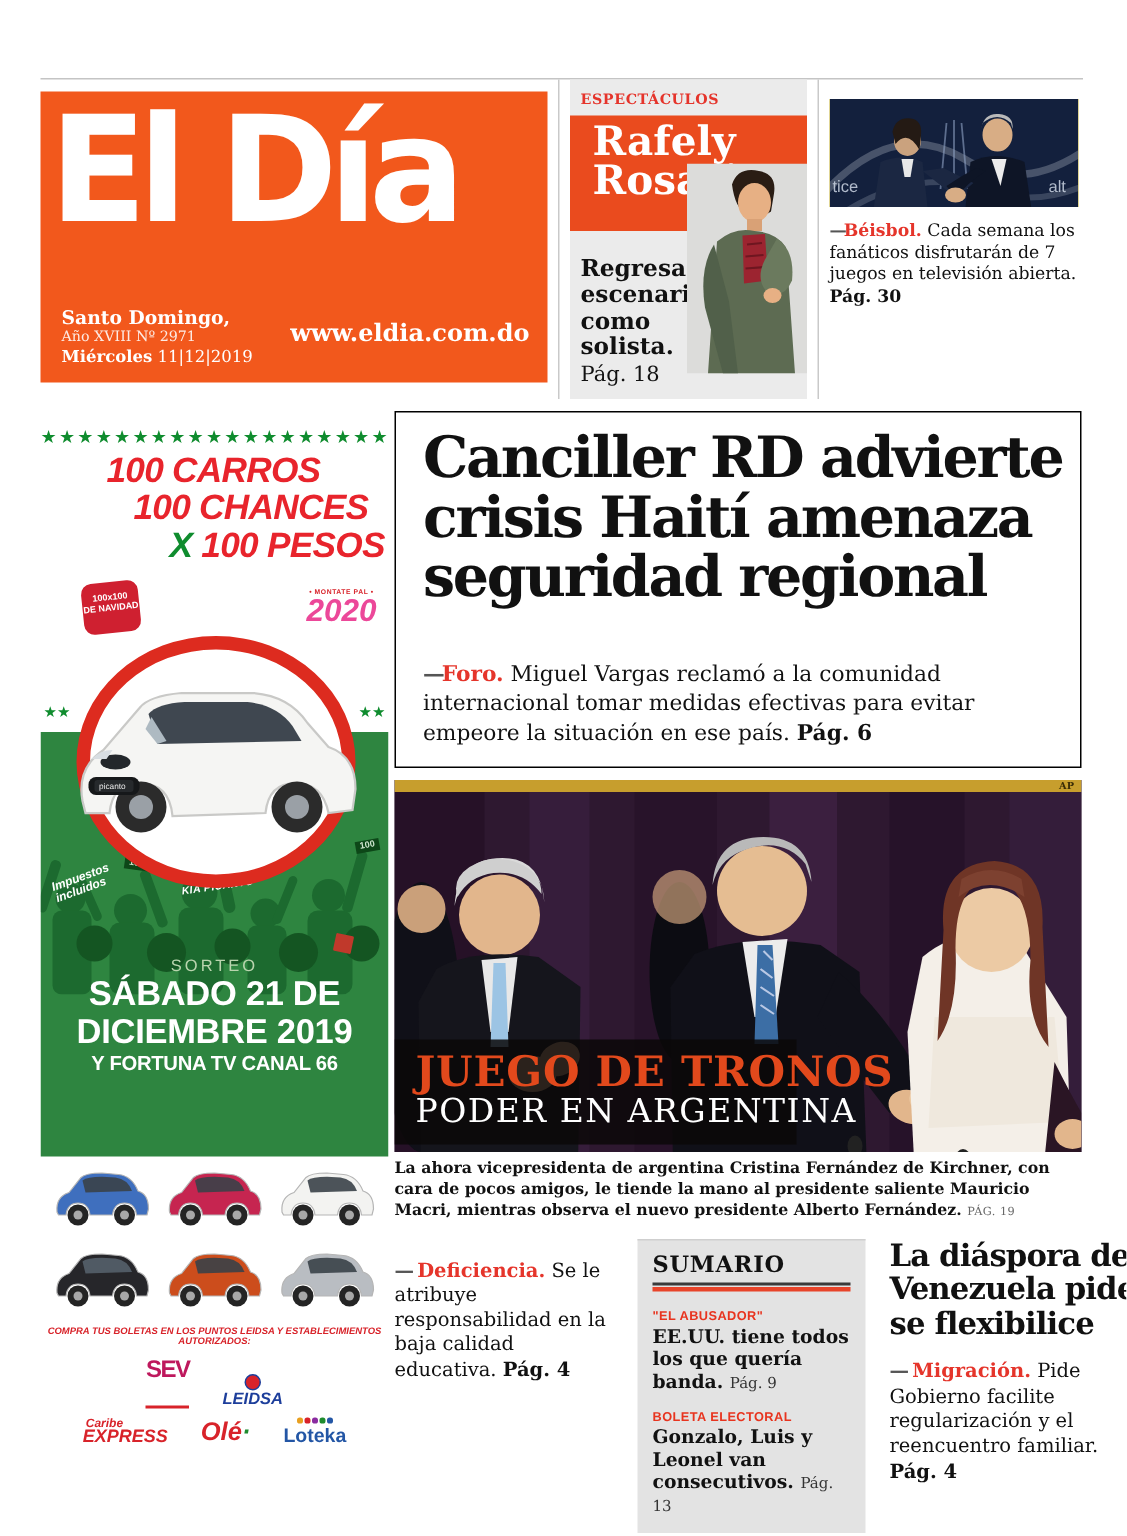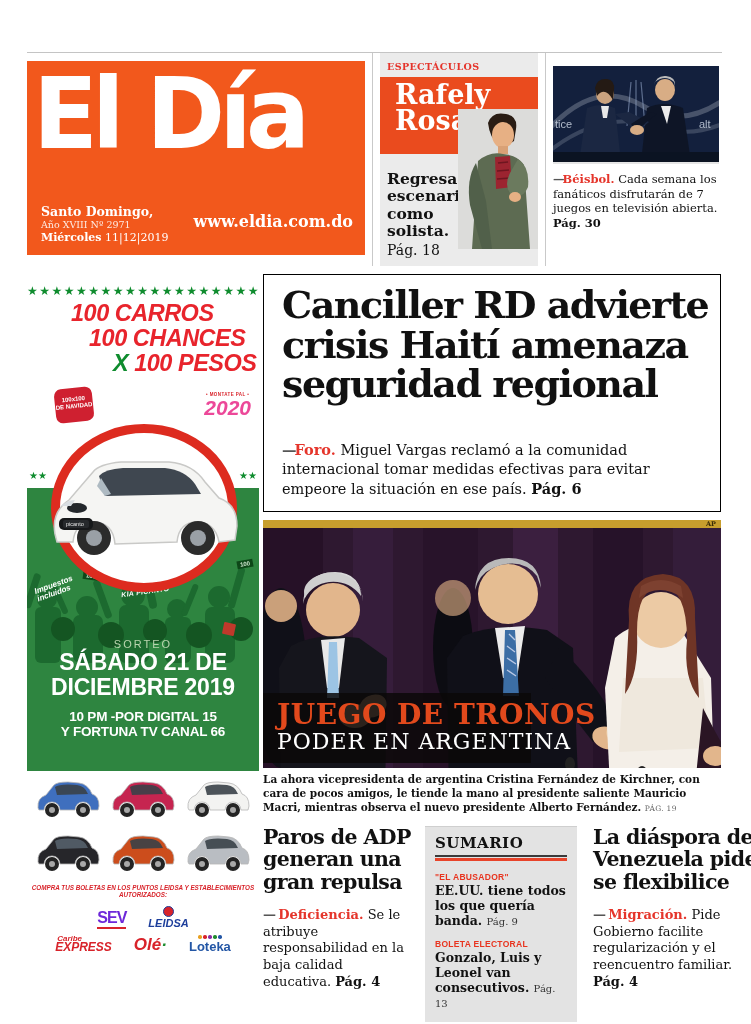--- a/index.html
+++ b/index.html
@@ -21,21 +21,21 @@
   
   .espect{width:158px;background:#ebebeb;position:relative;padding-top:8px;box-sizing:border-box;}
   .kicker{margin-left:7px;color:#e5342b;font-weight:bold;font-size:9.5px;letter-spacing:.4px;}
   .rafely-box{margin-top:5px;background:#ea4b1e;height:72px;padding:5px 0 0 15px;color:#fff;font-weight:bold;font-size:27px;line-height:.98;}
   .rafely-photo{position:absolute;right:0;top:56px;z-index:2;}
   .espect-dek{margin:16px 0 0 7px;width:104px;font-weight:bold;font-size:15.5px;line-height:1.12;}
   .espect-page{margin:3px 0 0 7px;font-size:14px;}
   
   .alticecol{width:166px;padding-top:6px;box-sizing:border-box;}
   .altice-h{margin:0;font-size:15.5px;line-height:1.14;letter-spacing:-.3px;font-weight:bold;}
-  .altice-photo{margin-top:7px;height:98px;background:#e5e5e5;position:relative;overflow:hidden;}
+  .altice-photo{margin-top:7px;height:72px;background:#fde047;position:relative;overflow:hidden;}
   .altice-dek{margin:8px 0 0 0;font-size:11.5px;line-height:1.28;}
   .dash{color:#555;font-weight:bold;letter-spacing:-2px;}
   .red{color:#e5352b;}
   b{font-weight:bold;}
   
   .main-row{display:flex;margin-top:8px;}
   .adcol{position:relative;width:232px;height:735px;overflow:hidden;flex:none;}
   .leadcol{width:458px;margin-left:4px;flex:none;}
   
   .stars{position:absolute;top:10px;left:0;right:0;text-align:center;color:#0f8c2e;font-size:12px;letter-spacing:1.5px;font-family:"DejaVu Sans",sans-serif;}
@@ -59,21 +59,21 @@
   .minisign{position:absolute;background:#0d4718;color:#cfe6cf;font-family:"Liberation Sans",sans-serif;font-weight:bold;font-size:6px;padding:1px 3px;z-index:2;transform:rotate(8deg);}
   .sg1{left:56px;top:84px;} .sg2{right:6px;top:72px;transform:rotate(-10deg);}
   .sorteo{position:absolute;left:0;top:150px;width:100%;text-align:center;color:#fff;z-index:3;font-family:"Liberation Sans",sans-serif;}
   .sorteo-kicker{color:#b9d4ae;font-size:11px;letter-spacing:2px;}
   .sorteo-l{font-weight:bold;font-size:23px;line-height:1.1;letter-spacing:-.2px;}
   .sorteo-t{font-weight:bold;font-size:13.5px;line-height:1.15;margin-top:8px;letter-spacing:-.2px;}
   .cars-grid{position:absolute;top:502px;left:3px;right:3px;display:grid;grid-template-columns:repeat(3,1fr);row-gap:8px;justify-items:center;}
   .disclaimer{position:absolute;top:610px;left:3px;right:3px;text-align:center;color:#d8232a;font-family:"Liberation Sans",sans-serif;font-weight:bold;font-style:italic;font-size:6.3px;}
   .logos{position:absolute;top:626px;left:0;right:0;text-align:center;font-family:"Liberation Sans",sans-serif;}
   .logo-row{display:flex;justify-content:center;align-items:flex-end;gap:22px;margin-top:6px;}
-  .lg-sev{color:#6d28d9;font-weight:bold;font-size:16px;letter-spacing:-1px;border-bottom:2px solid #d8232a;line-height:1;padding-bottom:1px;}
+  .lg-sev{color:#be185d;font-weight:bold;font-size:16px;letter-spacing:-1px;border-bottom:2px solid #d8232a;line-height:1;padding-bottom:15px;}
   .lg-leidsa{color:#1d3e9b;font-weight:bold;font-style:italic;font-size:11px;display:flex;flex-direction:column;align-items:center;line-height:1;}
   .ball{width:9px;height:9px;border-radius:50%;background:#d8232a;border:1.5px solid #1d3e9b;margin-bottom:1px;}
   .lg-caribe{color:#d8232a;font-weight:bold;font-style:italic;font-size:12px;line-height:.9;}
   .lg-caribe .c1{font-size:8px;display:block;text-align:left;margin-left:2px;}
   .lg-ole{color:#d8232a;font-weight:bold;font-style:italic;font-size:17px;line-height:1;}
   .lg-ole .acc{color:#1e8c2e;}
   .lg-loteka{color:#2356a5;font-weight:bold;font-size:13px;line-height:1;display:flex;flex-direction:column;align-items:center;}
   .dots{display:flex;gap:1.5px;margin-bottom:1.5px;}
   .dots i{width:3.5px;height:3.5px;border-radius:50%;display:block;}
   
@@ -252,21 +252,20 @@
             <rect x="196" y="120" width="12" height="12" rx="1" fill="#c0392b" transform="rotate(12 202 126)"></rect>
           </svg>
           <div class="adlabel lab-imp">Impuestos incluidos</div>
           <div class="adlabel lab-kia">KIA PICANTO</div>
           <div class="minisign sg1">100</div>
           <div class="minisign sg2">100</div>
           <div class="sorteo">
             <div class="sorteo-kicker">SORTEO</div>
             <div class="sorteo-l">SÁBADO 21 DE</div>
             <div class="sorteo-l">DICIEMBRE 2019</div>
-            <div class="sorteo-t">10 PM -POR DIGITAL 15</div>
             <div class="sorteo-t" style="margin-top:0">Y FORTUNA TV CANAL 66</div>
           </div>
         </div>
 
         <div class="cars-grid">
           <svg width="70" height="46" viewBox="0 0 70 46">
               <path stroke="#b5b5b5" stroke-width="0.8" d="M5,32 Q4,22 13,19 L21,9 Q24,6 35,6 L46,7 Q55,8 59,18 Q66,20 66,30 L65,34 L58,34 Q57,26 50,26 Q43,26 42,34 L27,34 Q26,26 19,26 Q12,26 11,34 L6,34 Z" fill="#3f6fbe"></path>
               <path d="M22,11 Q25,8.5 35,8.5 L44,9 Q52,10 55,18 L24,19 Z" fill="#3a4148" opacity="0.9"></path>
               <circle cx="19" cy="34" r="7" fill="#242424"></circle>
               <circle cx="19" cy="34" r="3" fill="#a8a8a8"></circle>
@@ -403,25 +402,20 @@
             <div class="ov-title">JUEGO DE TRONOS</div>
             <div class="ov-sub">PODER EN ARGENTINA</div>
           </div>
         </div>
 
         <div class="caption"><span>La ahora vicepresidenta de argentina Cristina Fernández de Kirchner, con cara de pocos amigos, le tiende la mano al presidente saliente Mauricio Macri, mientras observa el nuevo presidente Alberto Fernández.</span> <span class="cap-page">PÁG. 19</span></div>
 
         <div class="bottom-row">
 
           <div class="briefL">
-            <h3 class="brief-h">
-              <div>Paros de ADP</div>
-              <div>generan una</div>
-              <div>gran repulsa</div>
-            </h3>
             <div class="brief-dek"><span class="dash">—</span> <b class="red">Deficiencia.</b> <span>Se le atribuye responsabilidad en la baja calidad educativa.</span> <b>Pág. 4</b></div>
           </div>
 
           <div class="bvdiv"></div>
 
           <div class="sumario">
             <div class="sum-title">SUMARIO</div>
             <div class="sum-rule1"></div>
             <div class="sum-rule2"></div>
             <div>

